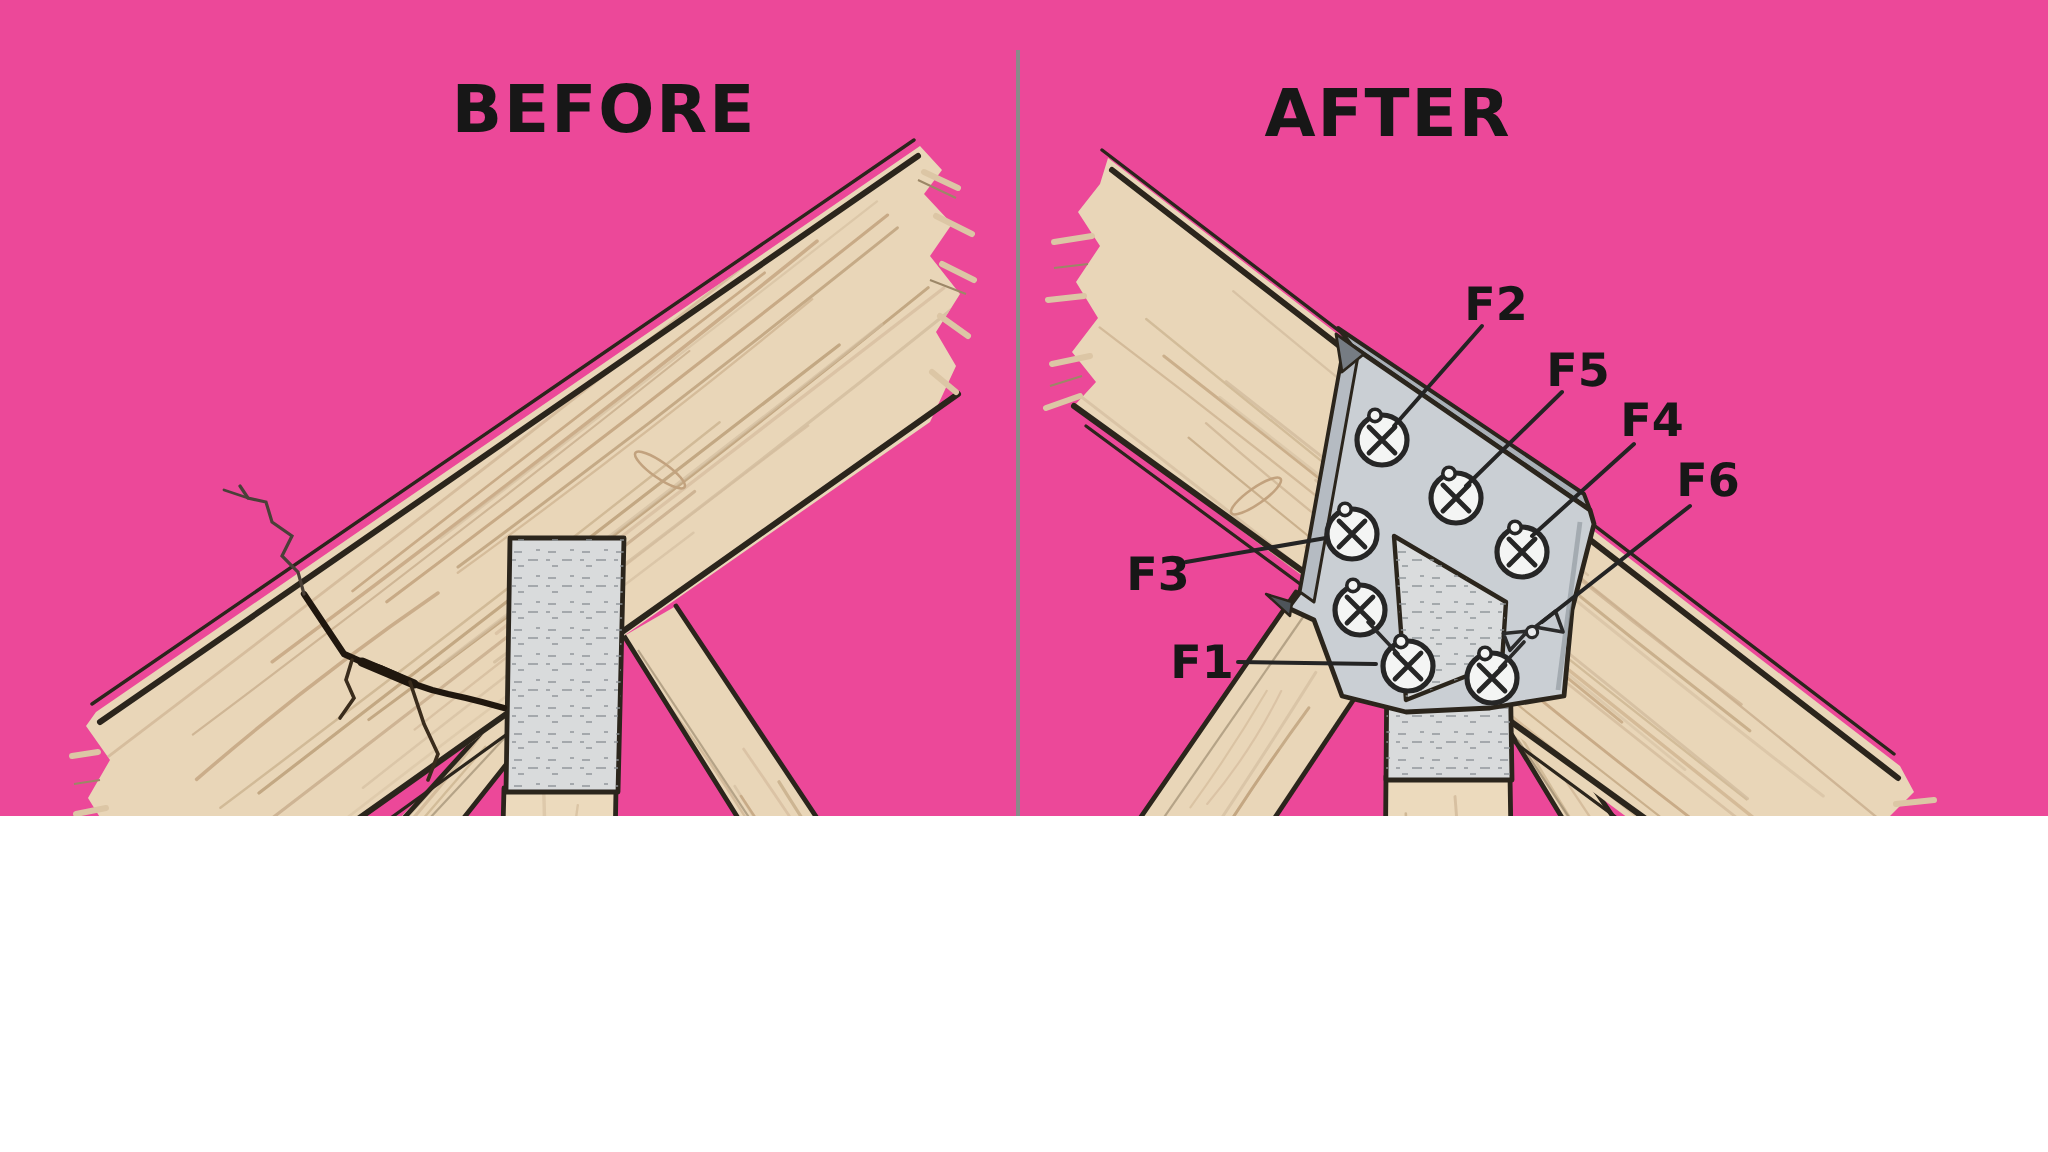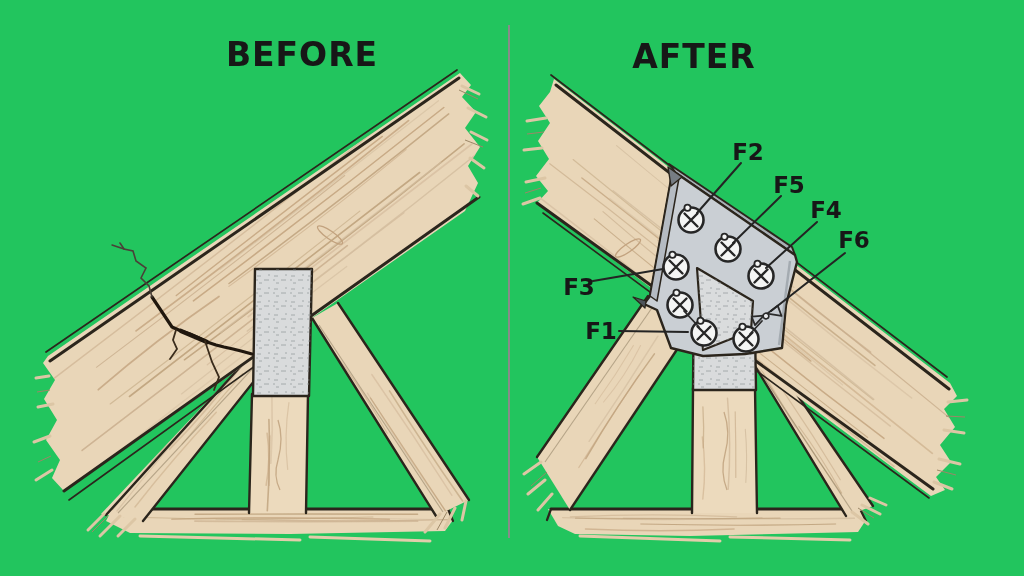--- a/index.html
+++ b/index.html
@@ -1,16 +1,16 @@
 <!DOCTYPE html>
 <html><head>
 <meta charset="utf-8">
 <style>
   html,body{margin:0;padding:0;background:#fff;}
-  .page{position:relative;width:1024px;height:576px;background:#22c55e;overflow:hidden;
+  .page{position:relative;width:1024px;height:408px;background:#ec4899;overflow:hidden;
         font-family:"DejaVu Sans","Liberation Sans",sans-serif;}
   svg{position:absolute;left:0;top:0;}
   text{font-family:"DejaVu Sans","Liberation Sans",sans-serif;}
   .title{font-size:33px;font-weight:bold;letter-spacing:1px;fill:#171717;}
   .flabel{font-size:23px;font-weight:bold;fill:#171717;}
   .member-edge{stroke:#2b251c;fill:none;stroke-linecap:round;}
   .leader{stroke:#242424;stroke-width:2;fill:none;stroke-linecap:round;}
 </style>
 </head>
 <body>

